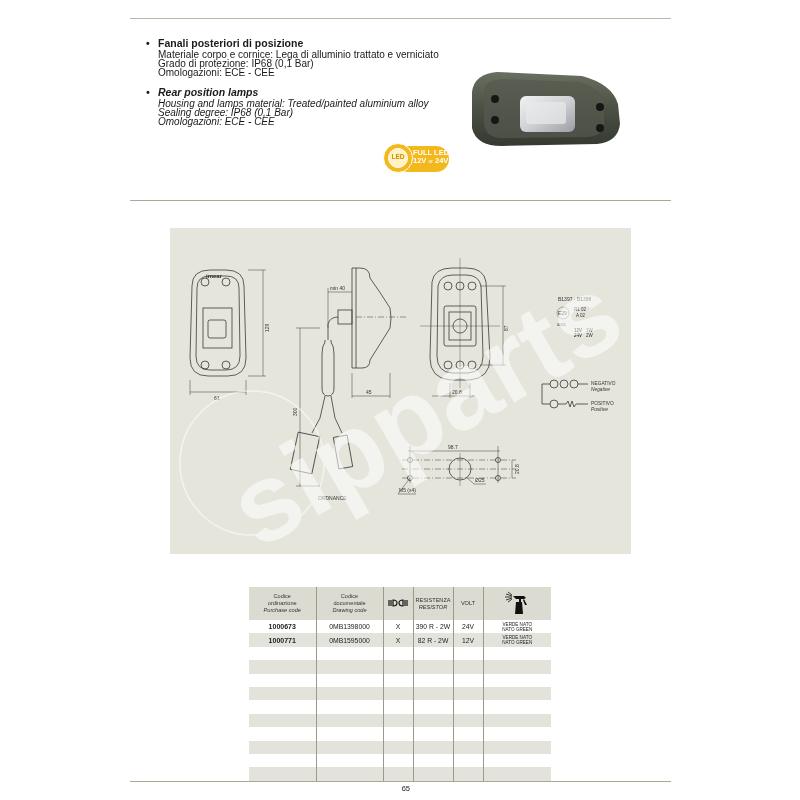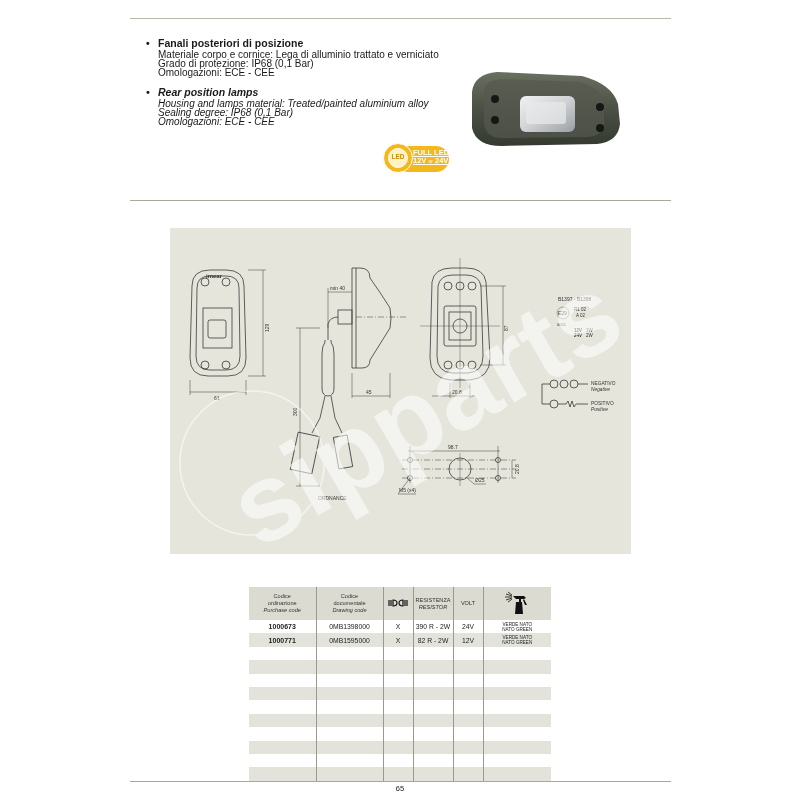--- a/index.html
+++ b/index.html
@@ -17,42 +17,42 @@
   #blk-it { top:37px; }
   #blk-en { top:86px; }
 
   .lamp-photo { position:absolute; left:462px; top:62px; width:165px; height:88px; }
 
   .led-badge { position:absolute; left:383px; top:143px; width:70px; height:32px; }
   .led-badge .pill { position:absolute; left:12px; top:3px; width:54px; height:26px; background:#f3b81c; border-radius:13px; }
   .led-badge .circle { position:absolute; left:0; top:0; width:30px; height:30px; border-radius:50%; background:#f3b81c; border:1px solid #fff; box-sizing:border-box; }
   .led-badge .circle .inner { position:absolute; left:4px; top:4px; width:20px; height:20px; border-radius:50%; border:1.5px solid #fff; box-sizing:border-box; background:#fff3c4; }
   .led-badge .circle .txt { position:absolute; left:0; width:28px; top:9px; text-align:center; font-size:6.5px; font-weight:bold; color:#c98e00; }
-  .led-badge .l1, .led-badge .l2 { position:absolute; left:30px; color:#fff; font-weight:bold; font-size:7.5px; line-height:8px; white-space:nowrap;text-decoration:underline; }
+  .led-badge .l1, .led-badge .l2 { position:absolute; left:30px; color:#fff; font-weight:bold; font-size:7.5px; line-height:8px; white-space:nowrap; }
   .led-badge .l1 { top:6px; }
   .led-badge .l2 { top:14px; }
   .led-badge .l2 .or { font-size:5px; font-weight:normal; }
 
   .drawing-panel { position:absolute; left:170px; top:228px; width:461px; height:326px; background:#e6e5dc; overflow:hidden; }
   .drawing-panel svg { position:absolute; left:0; top:0; }
   .dtext { font-family:"Liberation Sans", sans-serif; fill:#333; }
 
   table.codes { position:absolute; left:249px; top:587px; border-collapse:collapse; font-family:"Liberation Sans", sans-serif; }
   table.codes th, table.codes td { padding:0; text-align:center; vertical-align:middle; border-left:1px solid #9a9a8c; }
   table.codes th:first-child, table.codes td:first-child { border-left:none; }
   table.codes thead tr { background:#dcdbd1; height:33px; }
   table.codes th { font-weight:normal; font-size:5.6px; line-height:7px; color:#333; }
   table.codes th .it { font-style:italic; }
   table.codes tbody tr { height:13.4px; }
   table.codes tbody tr:nth-child(even) { background:#e4e3db; }
   table.codes tbody tr:nth-child(odd) { background:#ffffff; }
   table.codes td { font-size:6.8px; color:#222; }
   table.codes td.code { font-weight:bold; font-size:7px; }
   table.codes td.color { font-size:4.6px; line-height:5px; }
-  .page-num { position:absolute; left:390px; top:784px; width:20px; text-align:center; font-size:7.5px; color:#222; }
+  .page-num { position:absolute; left:390px; top:784px; width:20px; text-align:right; font-size:7.5px; color:#222; }
 </style>
 </head>
 <body>
 
 <div class="rule top"></div>
 
 <div class="bullet-block" id="blk-it">
   <div class="title">Fanali posteriori di posizione</div>
   <div class="line">Materiale corpo e cornice: Lega di alluminio trattato e verniciato</div>
   <div class="line">Grado di protezione: IP68 (0,1 Bar)</div>

